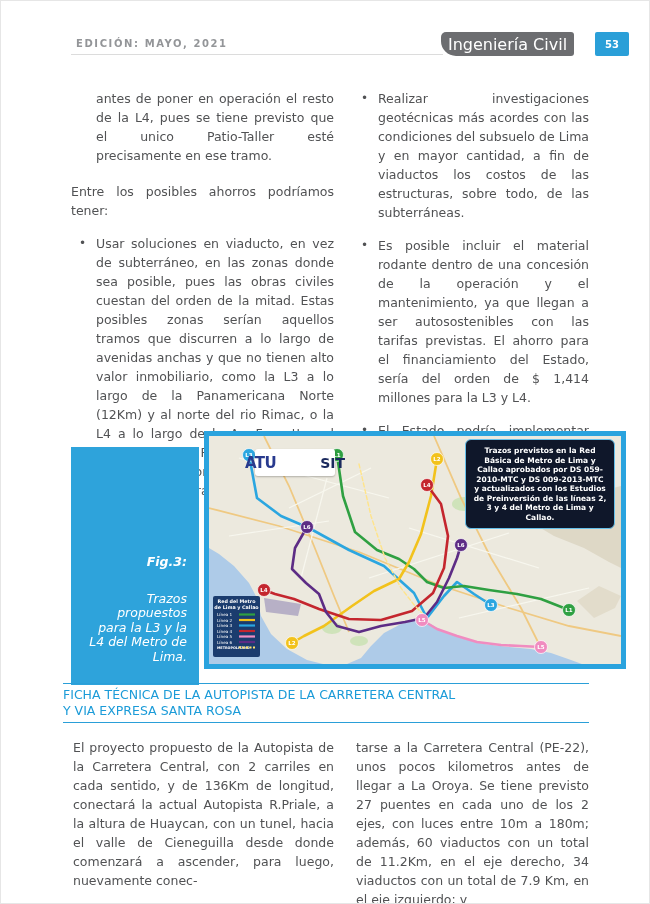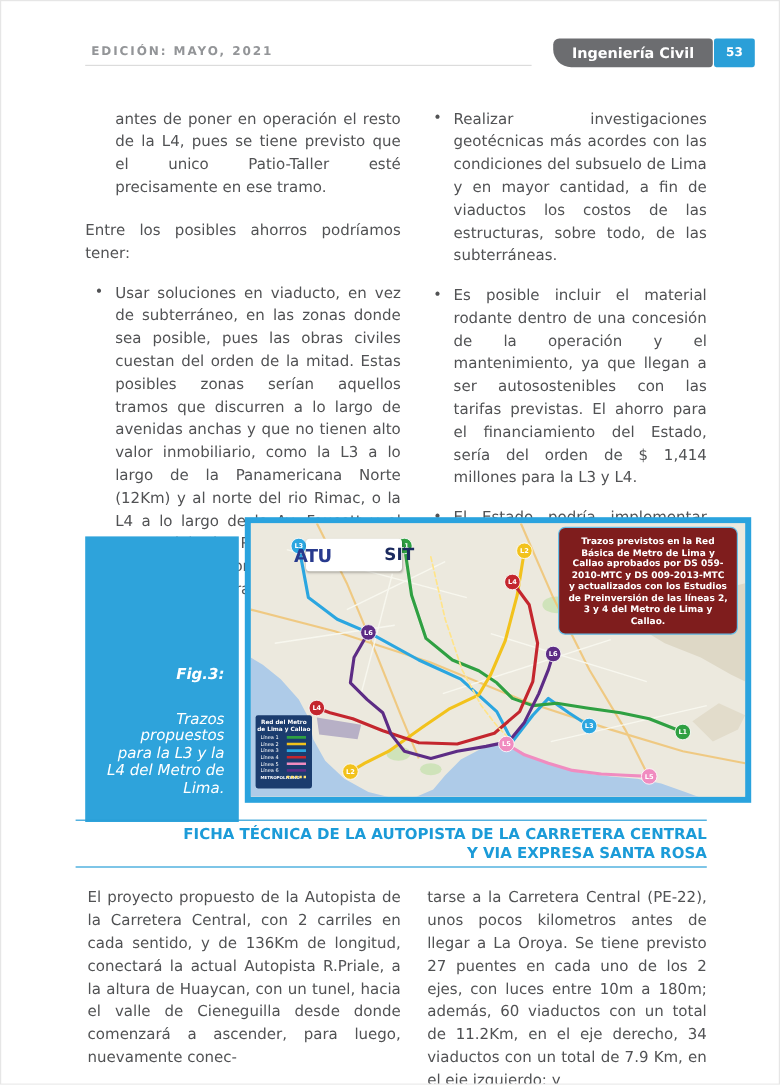--- a/index.html
+++ b/index.html
@@ -3,22 +3,22 @@
 <meta charset="utf-8">
 <style>
   html,body{margin:0;padding:0;background:#ffffff;}
   .page{position:relative;width:650px;height:904px;background:#ffffff;border:1px solid #e6e6e6;
         box-sizing:border-box;font-family:"DejaVu Sans",sans-serif;color:#515254;overflow:hidden;}
 
   
   .edition{position:absolute;left:75px;top:37px;font-size:10px;font-weight:600;
            letter-spacing:1.6px;color:#939598;}
   .header-rule{position:absolute;left:70px;top:53px;width:372px;height:1px;background:#dcdcdc;}
-  .section-tab{position:absolute;left:460px;top:31px;width:133px;height:24px;background:#6c6d70;
-               color:#fff;font-weight:bold;font-size:12px;display:flex;align-items:center;
+  .section-tab{position:absolute;left:440px;top:31px;width:133px;height:24px;background:#6c6d70;
+               color:#fff;font-weight:normal;font-size:16px;display:flex;align-items:center;
                justify-content:center;border-radius:5px 3px 3px 15px;}
   .page-num{position:absolute;left:594px;top:31px;width:34px;height:24px;background:#2a9fd8;
             color:#fff;font-weight:bold;font-size:10px;display:flex;align-items:center;
             justify-content:center;border-radius:2px;text-align:center;}
 
   
   .col{position:absolute;font-size:12.5px;line-height:19px;text-align:justify;}
   .col-tl{left:70px;top:88px;width:263px;}
   .col-tr{left:352px;top:88px;width:236px;}
   .col-bl{left:72px;top:737px;width:261px;}
@@ -38,30 +38,30 @@
   .map-frame{position:absolute;left:133px;top:0;width:422px;height:238px;background:#2aa3de;
              padding:5px;box-sizing:border-box;}
   .map-inner{position:relative;width:412px;height:228px;background:#ece9de;overflow:hidden;}
   .map-inner svg{position:absolute;left:0;top:0;width:100%;height:100%;}
   .atu-logo{position:absolute;left:46px;top:13px;width:80px;height:27px;background:#fff;
             border-radius:3px;display:flex;align-items:center;justify-content:center;gap:22px;
             box-shadow:0 1px 2px rgba(0,0,0,.25);}
   .atu-t{font-size:15px;font-weight:800;color:#283a8e;letter-spacing:-0.5px;}
   .logo-div{width:1px;height:15px;background:#9a9a9a;}
   .sit-t{font-size:14px;font-weight:700;color:#1b2a5e;}
-  .info-box{position:absolute;right:6px;top:3px;width:150px;background:#7f1d1d;
+  .info-box{position:absolute;right:6px;top:3px;width:150px;background:#0f172a;
             border:1px solid #66c0ea;border-radius:6px;color:#fff;font-weight:bold;
             font-size:7.5px;line-height:9.5px;text-align:center;padding:6px 7px;box-sizing:border-box;}
 
   
   .sec-rule{position:absolute;left:62px;width:526px;height:1px;background:#2a9fd8;}
   .sec-rule.top{top:682px;}
   .sec-rule.bot{top:721px;}
-  .sec-title{position:absolute;left:62px;top:686px;width:526px;text-align:right;
-             color:#1b9bd8;font-weight:bold;font-size:12.5px;line-height:15.5px;}
+  .sec-title{position:absolute;left:62px;top:686px;width:526px;text-align:left;
+             color:#1b9bd8;font-weight:normal;font-size:12.5px;line-height:15.5px;}
 </style>
 </head>
 <body>
 
 <div class="page">
 
   <div class="edition">EDICIÓN: MAYO, 2021</div>
   <div class="header-rule"></div>
   <div class="section-tab">Ingeniería Civil</div>
   <div class="page-num">53</div>

